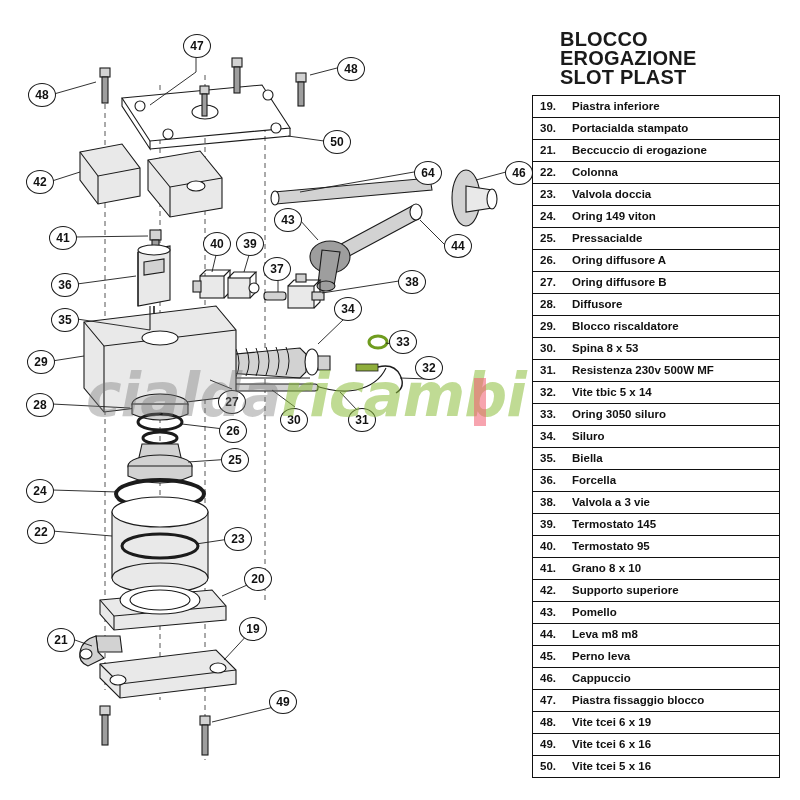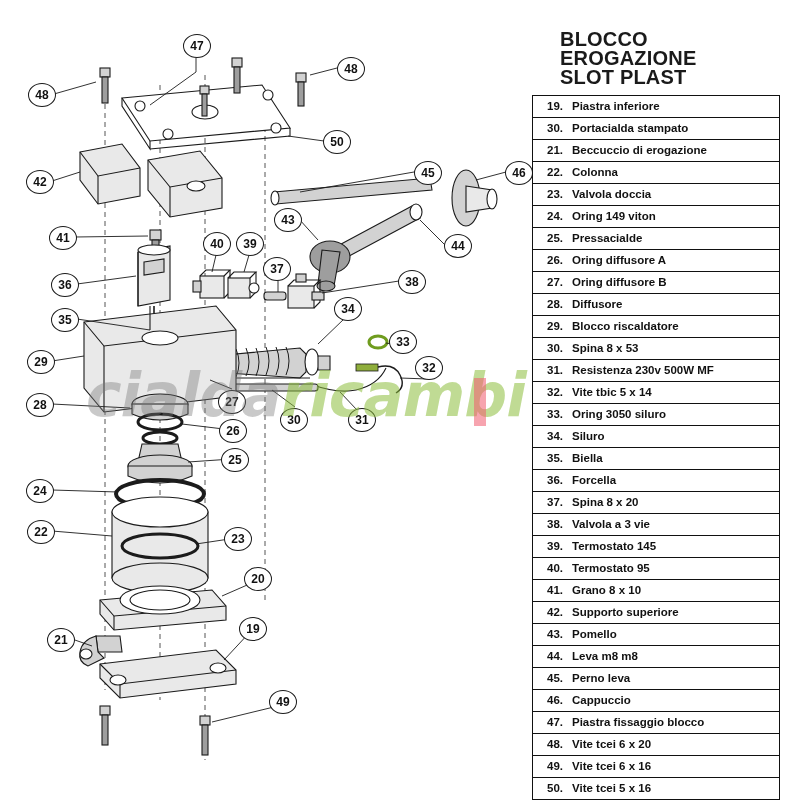--- a/index.html
+++ b/index.html
@@ -41,21 +41,21 @@
     border: 1px solid #111111;
     font-size: 11.5px;
     font-weight: bold;
     color: #111111;
     padding: 2px 0 2px 0;
     height: 17px;
     line-height: 15px;
   }
   .pnum {
     width: 30px;
-    text-align: right;
+    text-align: center;
     padding-right: 5px !important;
     border-right: none !important;
   }
   .pname {
     border-left: none !important;
     padding-left: 4px !important;
     margin-top: 12px;
   }
 
   
@@ -345,21 +345,21 @@
         <path d="M278 706 L212 722"></path>
       </g>
     </svg>
 
     <div id="callouts">
         <div style="position: absolute; left: 183px; top: 34px; width: 26px; height: 22px; border: 1.3px solid rgb(27, 27, 27); border-radius: 50%; background: rgb(255, 255, 255); color: rgb(17, 17, 17); font-size: 12px; font-weight: bold; display: flex; align-items: center; justify-content: center; font-family: &quot;Liberation Sans&quot;, sans-serif;">47</div>
         <div style="position: absolute; left: 337px; top: 57px; width: 26px; height: 22px; border: 1.3px solid rgb(27, 27, 27); border-radius: 50%; background: rgb(255, 255, 255); color: rgb(17, 17, 17); font-size: 12px; font-weight: bold; display: flex; align-items: center; justify-content: center; font-family: &quot;Liberation Sans&quot;, sans-serif;">48</div>
         <div style="position: absolute; left: 28px; top: 83px; width: 26px; height: 22px; border: 1.3px solid rgb(27, 27, 27); border-radius: 50%; background: rgb(255, 255, 255); color: rgb(17, 17, 17); font-size: 12px; font-weight: bold; display: flex; align-items: center; justify-content: center; font-family: &quot;Liberation Sans&quot;, sans-serif;">48</div>
         <div style="position: absolute; left: 323px; top: 130px; width: 26px; height: 22px; border: 1.3px solid rgb(27, 27, 27); border-radius: 50%; background: rgb(255, 255, 255); color: rgb(17, 17, 17); font-size: 12px; font-weight: bold; display: flex; align-items: center; justify-content: center; font-family: &quot;Liberation Sans&quot;, sans-serif;">50</div>
         <div style="position: absolute; left: 26px; top: 170px; width: 26px; height: 22px; border: 1.3px solid rgb(27, 27, 27); border-radius: 50%; background: rgb(255, 255, 255); color: rgb(17, 17, 17); font-size: 12px; font-weight: bold; display: flex; align-items: center; justify-content: center; font-family: &quot;Liberation Sans&quot;, sans-serif;">42</div>
-        <div style="position: absolute; left: 414px; top: 161px; width: 26px; height: 22px; border: 1.3px solid rgb(27, 27, 27); border-radius: 50%; background: rgb(255, 255, 255); color: rgb(17, 17, 17); font-size: 12px; font-weight: bold; display: flex; align-items: center; justify-content: center; font-family: &quot;Liberation Sans&quot;, sans-serif;">45</div>
+        <div style="position: absolute; left: 414px; top: 161px; width: 26px; height: 22px; border: 1.3px solid rgb(27, 27, 27); border-radius: 50%; background: rgb(255, 255, 255); color: rgb(17, 17, 17); font-size: 12px; font-weight: bold; display: flex; align-items: center; justify-content: center; font-family: &quot;Liberation Sans&quot;, sans-serif;">64</div>
         <div style="position: absolute; left: 505px; top: 161px; width: 26px; height: 22px; border: 1.3px solid rgb(27, 27, 27); border-radius: 50%; background: rgb(255, 255, 255); color: rgb(17, 17, 17); font-size: 12px; font-weight: bold; display: flex; align-items: center; justify-content: center; font-family: &quot;Liberation Sans&quot;, sans-serif;">46</div>
         <div style="position: absolute; left: 274px; top: 208px; width: 26px; height: 22px; border: 1.3px solid rgb(27, 27, 27); border-radius: 50%; background: rgb(255, 255, 255); color: rgb(17, 17, 17); font-size: 12px; font-weight: bold; display: flex; align-items: center; justify-content: center; font-family: &quot;Liberation Sans&quot;, sans-serif;">43</div>
         <div style="position: absolute; left: 444px; top: 234px; width: 26px; height: 22px; border: 1.3px solid rgb(27, 27, 27); border-radius: 50%; background: rgb(255, 255, 255); color: rgb(17, 17, 17); font-size: 12px; font-weight: bold; display: flex; align-items: center; justify-content: center; font-family: &quot;Liberation Sans&quot;, sans-serif;">44</div>
         <div style="position: absolute; left: 49px; top: 226px; width: 26px; height: 22px; border: 1.3px solid rgb(27, 27, 27); border-radius: 50%; background: rgb(255, 255, 255); color: rgb(17, 17, 17); font-size: 12px; font-weight: bold; display: flex; align-items: center; justify-content: center; font-family: &quot;Liberation Sans&quot;, sans-serif;">41</div>
         <div style="position: absolute; left: 203px; top: 232px; width: 26px; height: 22px; border: 1.3px solid rgb(27, 27, 27); border-radius: 50%; background: rgb(255, 255, 255); color: rgb(17, 17, 17); font-size: 12px; font-weight: bold; display: flex; align-items: center; justify-content: center; font-family: &quot;Liberation Sans&quot;, sans-serif;">40</div>
         <div style="position: absolute; left: 236px; top: 232px; width: 26px; height: 22px; border: 1.3px solid rgb(27, 27, 27); border-radius: 50%; background: rgb(255, 255, 255); color: rgb(17, 17, 17); font-size: 12px; font-weight: bold; display: flex; align-items: center; justify-content: center; font-family: &quot;Liberation Sans&quot;, sans-serif;">39</div>
         <div style="position: absolute; left: 51px; top: 273px; width: 26px; height: 22px; border: 1.3px solid rgb(27, 27, 27); border-radius: 50%; background: rgb(255, 255, 255); color: rgb(17, 17, 17); font-size: 12px; font-weight: bold; display: flex; align-items: center; justify-content: center; font-family: &quot;Liberation Sans&quot;, sans-serif;">36</div>
         <div style="position: absolute; left: 263px; top: 257px; width: 26px; height: 22px; border: 1.3px solid rgb(27, 27, 27); border-radius: 50%; background: rgb(255, 255, 255); color: rgb(17, 17, 17); font-size: 12px; font-weight: bold; display: flex; align-items: center; justify-content: center; font-family: &quot;Liberation Sans&quot;, sans-serif;">37</div>
         <div style="position: absolute; left: 398px; top: 270px; width: 26px; height: 22px; border: 1.3px solid rgb(27, 27, 27); border-radius: 50%; background: rgb(255, 255, 255); color: rgb(17, 17, 17); font-size: 12px; font-weight: bold; display: flex; align-items: center; justify-content: center; font-family: &quot;Liberation Sans&quot;, sans-serif;">38</div>
         <div style="position: absolute; left: 51px; top: 308px; width: 26px; height: 22px; border: 1.3px solid rgb(27, 27, 27); border-radius: 50%; background: rgb(255, 255, 255); color: rgb(17, 17, 17); font-size: 12px; font-weight: bold; display: flex; align-items: center; justify-content: center; font-family: &quot;Liberation Sans&quot;, sans-serif;">35</div>
@@ -461,24 +461,20 @@
           </tr>
           <tr>
             <td class="pnum">35.</td>
             <td class="pname">Biella</td>
           </tr>
           <tr>
             <td class="pnum">36.</td>
             <td class="pname">Forcella</td>
           </tr>
           <tr>
-            <td class="pnum">37.</td>
-            <td class="pname">Spina 8 x 20</td>
-          </tr>
-          <tr>
             <td class="pnum">38.</td>
             <td class="pname">Valvola a 3 vie</td>
           </tr>
           <tr>
             <td class="pnum">39.</td>
             <td class="pname">Termostato 145</td>
           </tr>
           <tr>
             <td class="pnum">40.</td>
             <td class="pname">Termostato 95</td>
@@ -506,21 +502,21 @@
           <tr>
             <td class="pnum">46.</td>
             <td class="pname">Cappuccio</td>
           </tr>
           <tr>
             <td class="pnum">47.</td>
             <td class="pname">Piastra fissaggio blocco</td>
           </tr>
           <tr>
             <td class="pnum">48.</td>
-            <td class="pname">Vite tcei 6 x 20</td>
+            <td class="pname">Vite tcei 6 x 19</td>
           </tr>
           <tr>
             <td class="pnum">49.</td>
             <td class="pname">Vite tcei 6 x 16</td>
           </tr>
           <tr>
             <td class="pnum">50.</td>
             <td class="pname">Vite tcei 5 x 16</td>
           </tr>
         </tbody>

